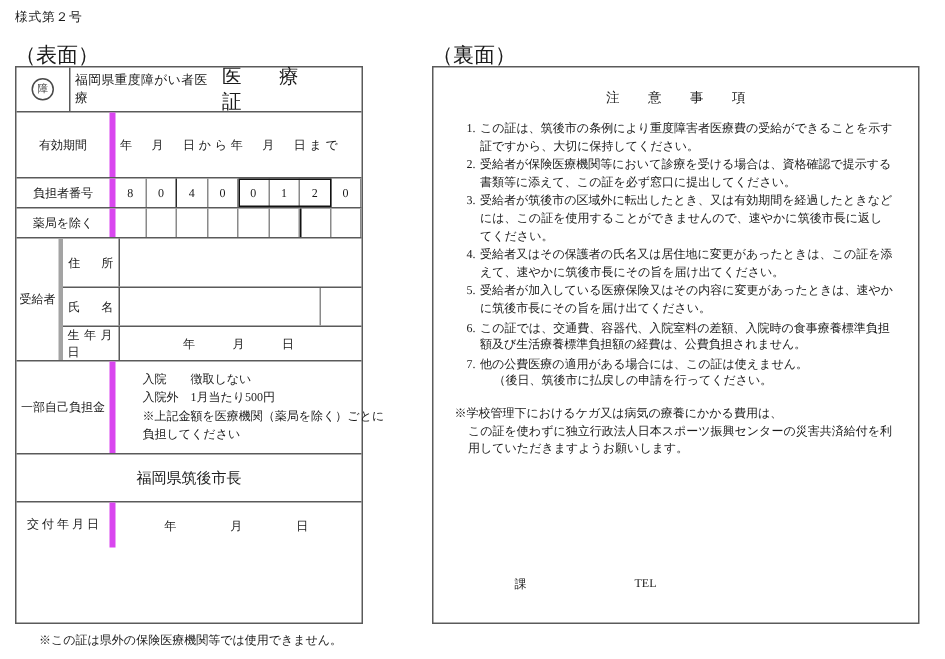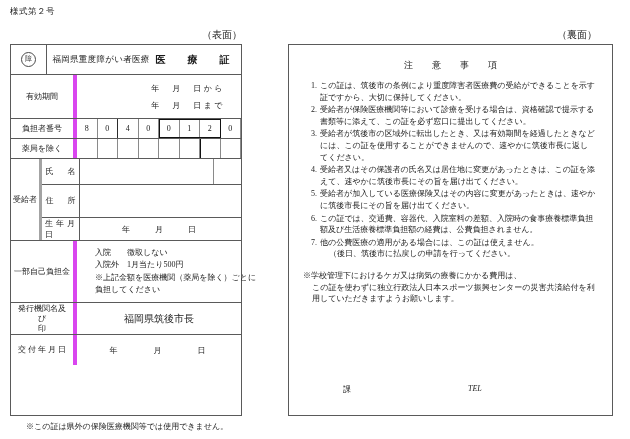--- a/index.html
+++ b/index.html
@@ -22,26 +22,26 @@
     left: 10px;
     top: 6px;
     font-size: 8.5px;
     letter-spacing: 0.5px;
     white-space: nowrap;
   }
 
   
   .panel-caption {
     position: absolute;
-    font-size: 10px;
-    text-align: right;
+    font-size: 14px;
+    text-align: left;
     white-space: nowrap;
   }
   #caption-front { left: 10px;  top: 28px; width: 232px; }
-  #caption-back  { left: 272px; top: 28px; width: 325px; }
+  #caption-back  { left: 288px; top: 28px; width: 325px; }
 
   
   .sheet {
     position: absolute;
     border: 1px solid #5a5a5a;
     box-sizing: border-box;
     background: #fff;
   }
   #front-sheet { left: 10px;  top: 44px; width: 232px; height: 372px; }
   #back-sheet  { left: 288px; top: 44px; width: 325px; height: 372px; }
@@ -94,27 +94,26 @@
     color: #3a3a3a;
   }
   #title-cell {
     flex: 1 1 auto;
     flex-direction: row;
     justify-content: center;
     align-items: center;
     line-height: 1.3;
   }
   .title-line1 { font-size: 8.5px; letter-spacing: 0.3px; }
-  .title-line2 { font-size: 10px; letter-spacing: 6px; padding-left: 6px; font-weight: bold; }
+  .title-line2 { font-size: 13px; letter-spacing: 6px; padding-left: 6px; }
 
   
   #row-period { height: 44px; }
   #period-value {
-    flex-direction: column;
-    align-items: flex-end;
+    flex-direction: row;
     justify-content: center;
     padding-right: 16px;
     font-family: Liberation Mono, monospace;
   }
   .period-line {
     font-size: 8px;
     letter-spacing: 2.5px;
     margin: 3px 0;
     white-space: nowrap;
   }
@@ -288,21 +287,21 @@
 
   #back-footer {
     position: absolute;
     left: 0;
     right: 0;
     bottom: 14px;
     display: flex;
     font-size: 8px;
   }
   #dept-label { margin-left: 48px; }
-  #tel-label  { margin-left: 117px; font-style: italic; }
+  #tel-label  { margin-left: 72px; }
 </style>
 </head>
 <body>
 
 <div class="form-no">様式第２号</div>
 
 <div class="panel-caption" id="caption-front">（表面）</div>
 <div class="panel-caption" id="caption-back">（裏面）</div>
 
 <div class="sheet" id="front-sheet">
@@ -354,31 +353,31 @@
       <div id="recipient-frame"></div>
     </div>
   </div>
 
   <div class="row" id="row-recipient">
     <div id="recipient-vlabel">
       <span>受給者</span>
     </div>
     <div id="recipient-rows">
 
+      <div class="subrow" id="addr-sub">
+        <div class="sublabel">住　所</div>
+        <div class="subvalue"></div>
+      </div>
+
       <div class="subrow" id="name-sub">
         <div class="sublabel">氏　名</div>
         <div class="subvalue" id="name-value">
           <span id="name-split"></span>
           <span></span>
         </div>
-      </div>
-
-      <div class="subrow" id="addr-sub">
-        <div class="sublabel">住　所</div>
-        <div class="subvalue"></div>
       </div>
 
       <div class="subrow" id="birth-sub">
         <div class="sublabel">生年月日</div>
         <div class="subvalue">
           <span class="dateline">年　　月　　日</span>
         </div>
       </div>
 
     </div>
@@ -390,26 +389,20 @@
       <div class="copay-lines">
         <div>入院　　徴取しない</div>
         <div>入院外　1月当たり500円</div>
         <div class="indent-hang">※上記金額を医療機関（薬局を除く）ごとに</div>
         <div class="indent-hang">負担してください</div>
       </div>
     </div>
   </div>
 
   <div class="row" id="row-issuer">
-    <div class="cell label">
-      <span>
-        <span>発行機関名及び</span><br>
-        <span>印</span>
-      </span>
-    </div>
     <div class="cell value">
       <span class="center-text">福岡県筑後市長</span>
     </div>
   </div>
 
   <div class="row" id="row-issued">
     <div class="cell label">交 付 年 月 日</div>
     <div class="cell value">
       <span class="dateline">年　　　月　　　日</span>
     </div>

